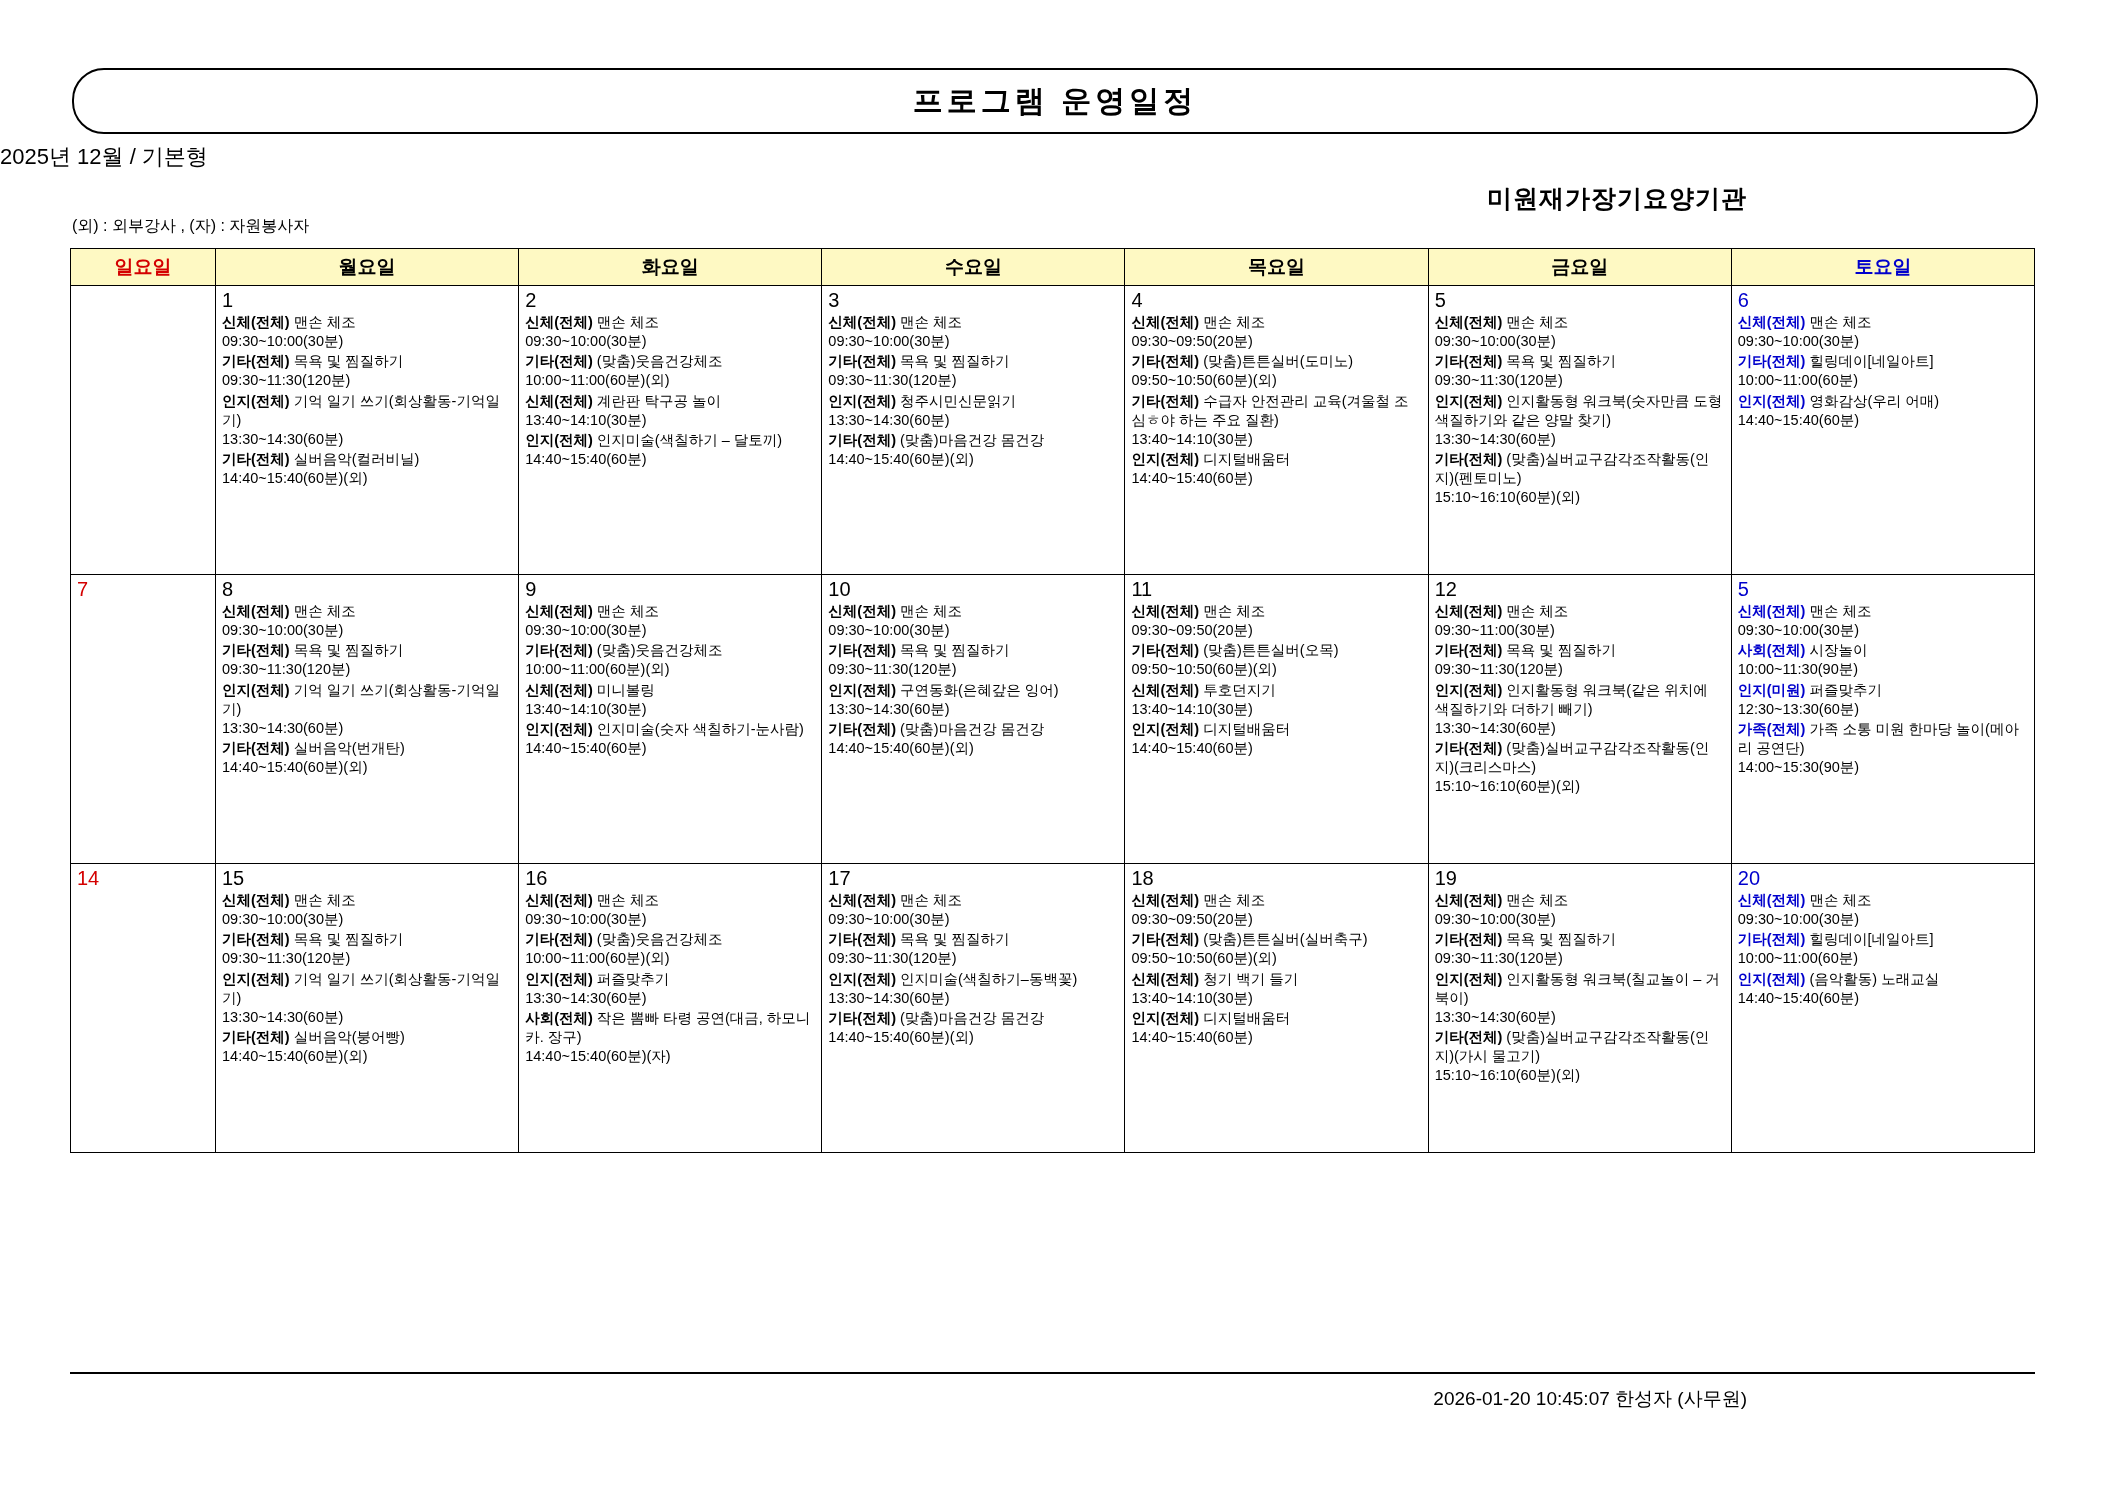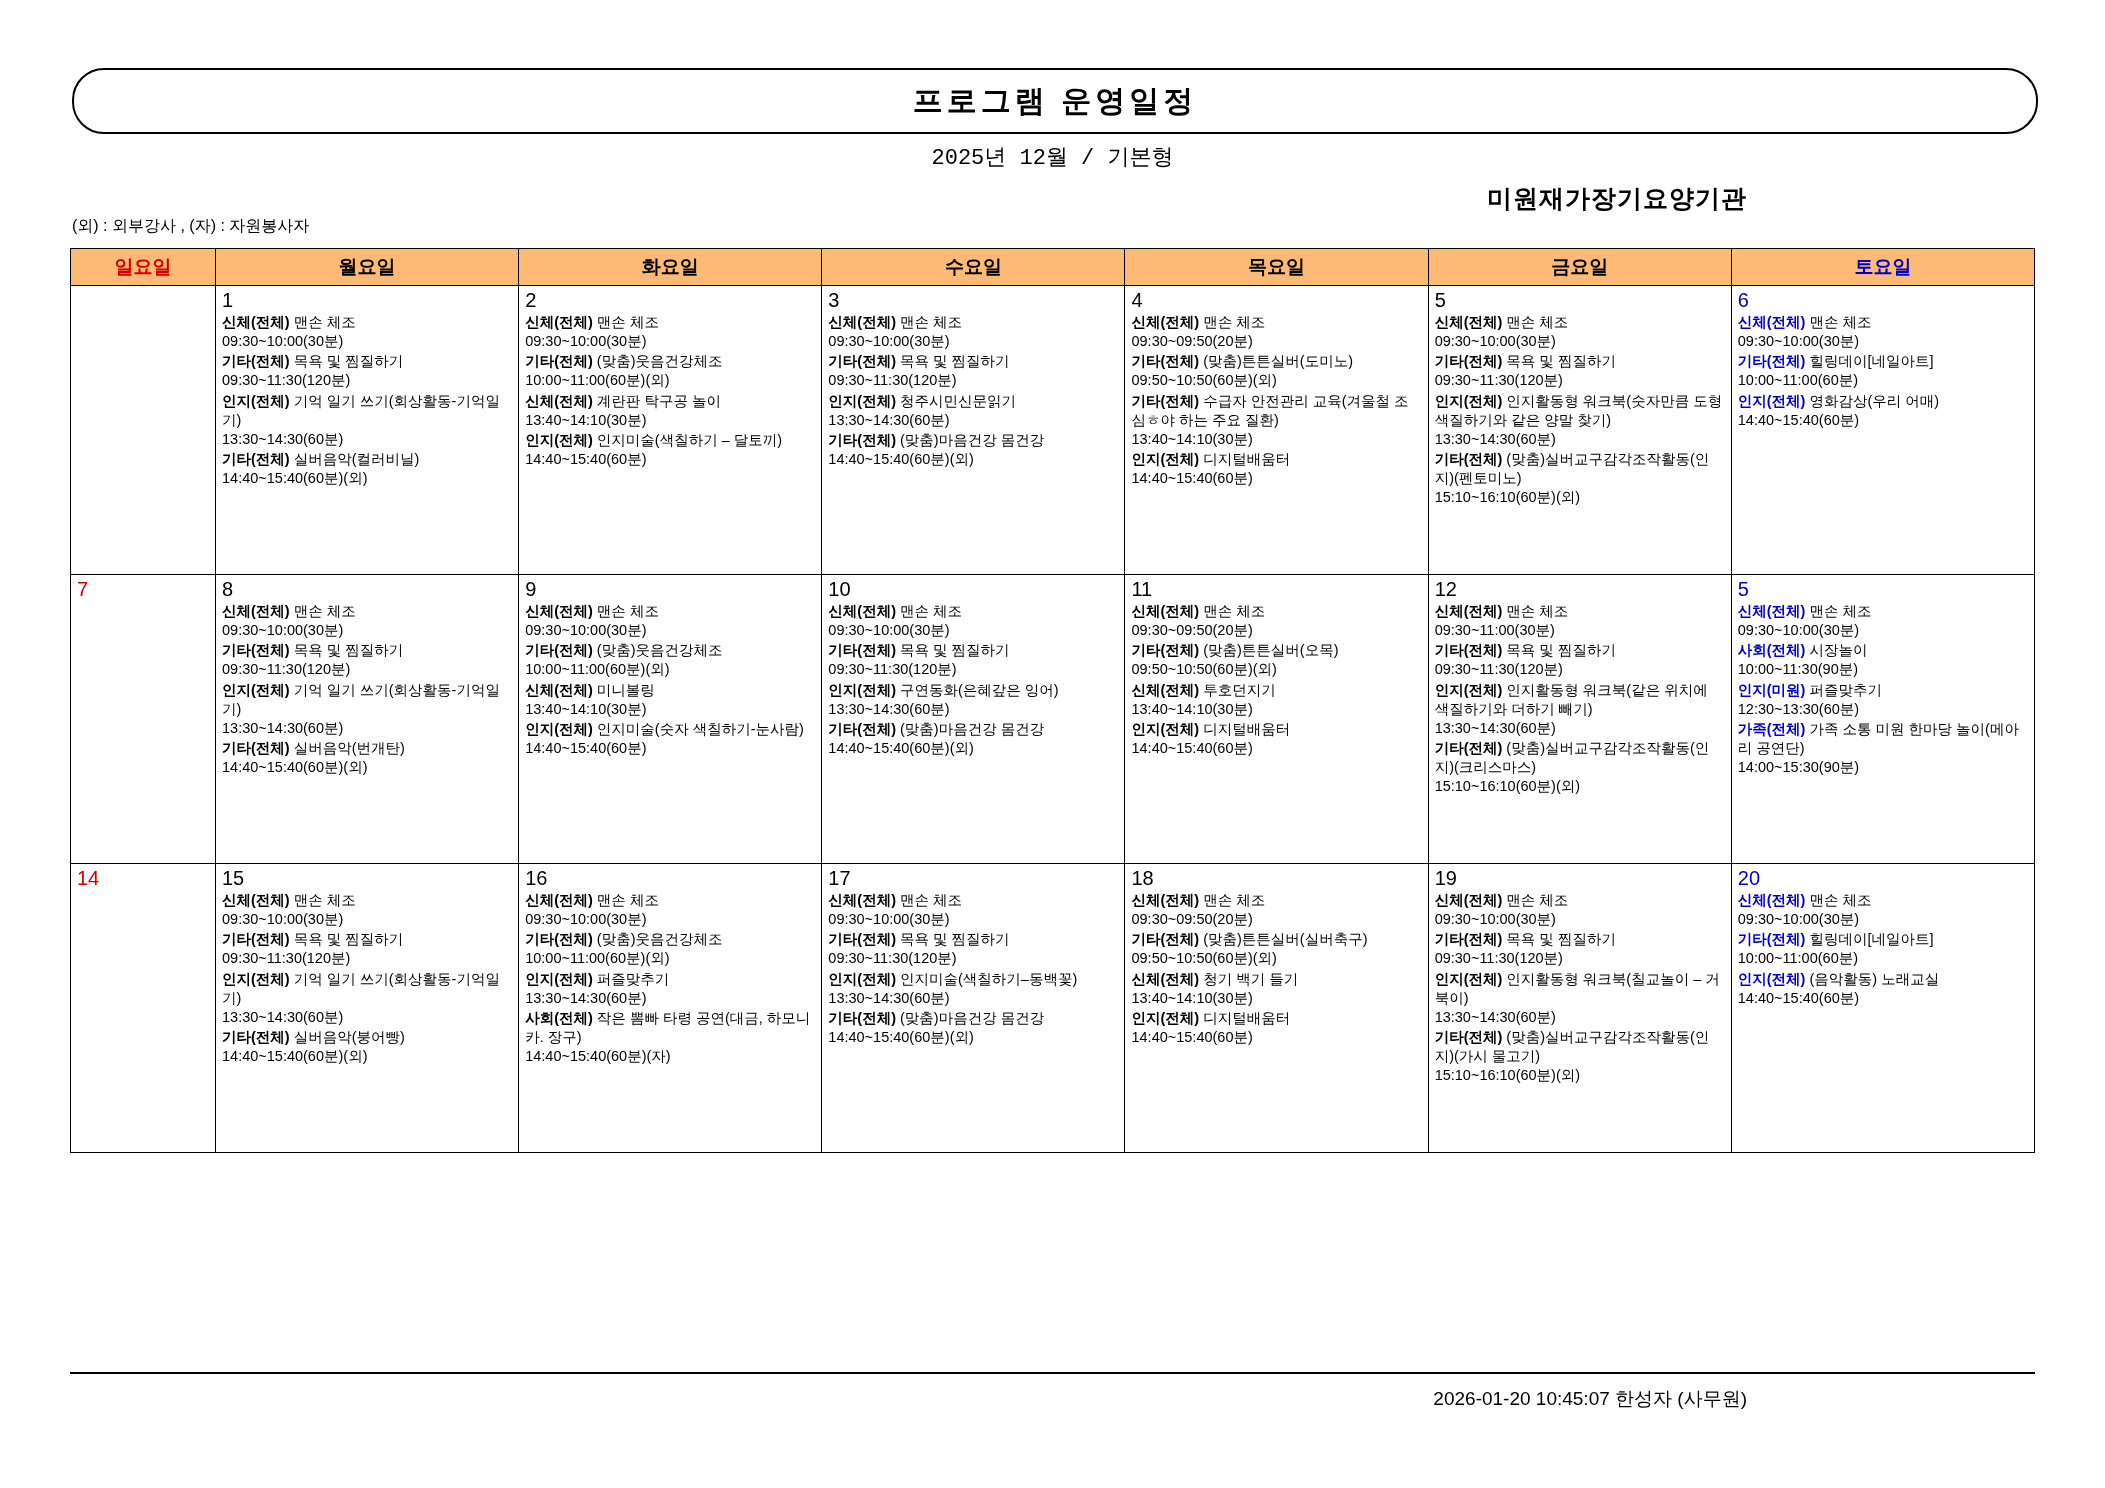--- a/index.html
+++ b/index.html
@@ -36,23 +36,21 @@
   .title-text {
     font-size: 30px;
     font-weight: bold;
     letter-spacing: 4px;
   }
   .subtitle {
     position: absolute;
     left: 0;
     top: 142px;
     width: 2105px;
-    text-align: center;
     font-size: 22px;
-    font-family: Liberation Mono, monospace;
   }
   .org-name {
     position: absolute;
     right: 72px;
     top: 182px;
     font-size: 25px;
     font-weight: bold;
     letter-spacing: 1px;
   }
   .legend {
@@ -64,21 +62,21 @@
   table.cal {
     position: absolute;
     left: 70px;
     top: 248px;
     width: 1965px;
     border-collapse: collapse;
     table-layout: fixed;
   }
   table.cal th {
     border: 1px solid #000000;
-    background: #fdba74;
+    background: #fef9c3;
     height: 34px;
     font-size: 19px;
     font-weight: bold;
   }
   table.cal td {
     border: 1px solid #000000;
     vertical-align: top;
     height: 280px;
     padding: 3px 5px 5px 6px;
   }

